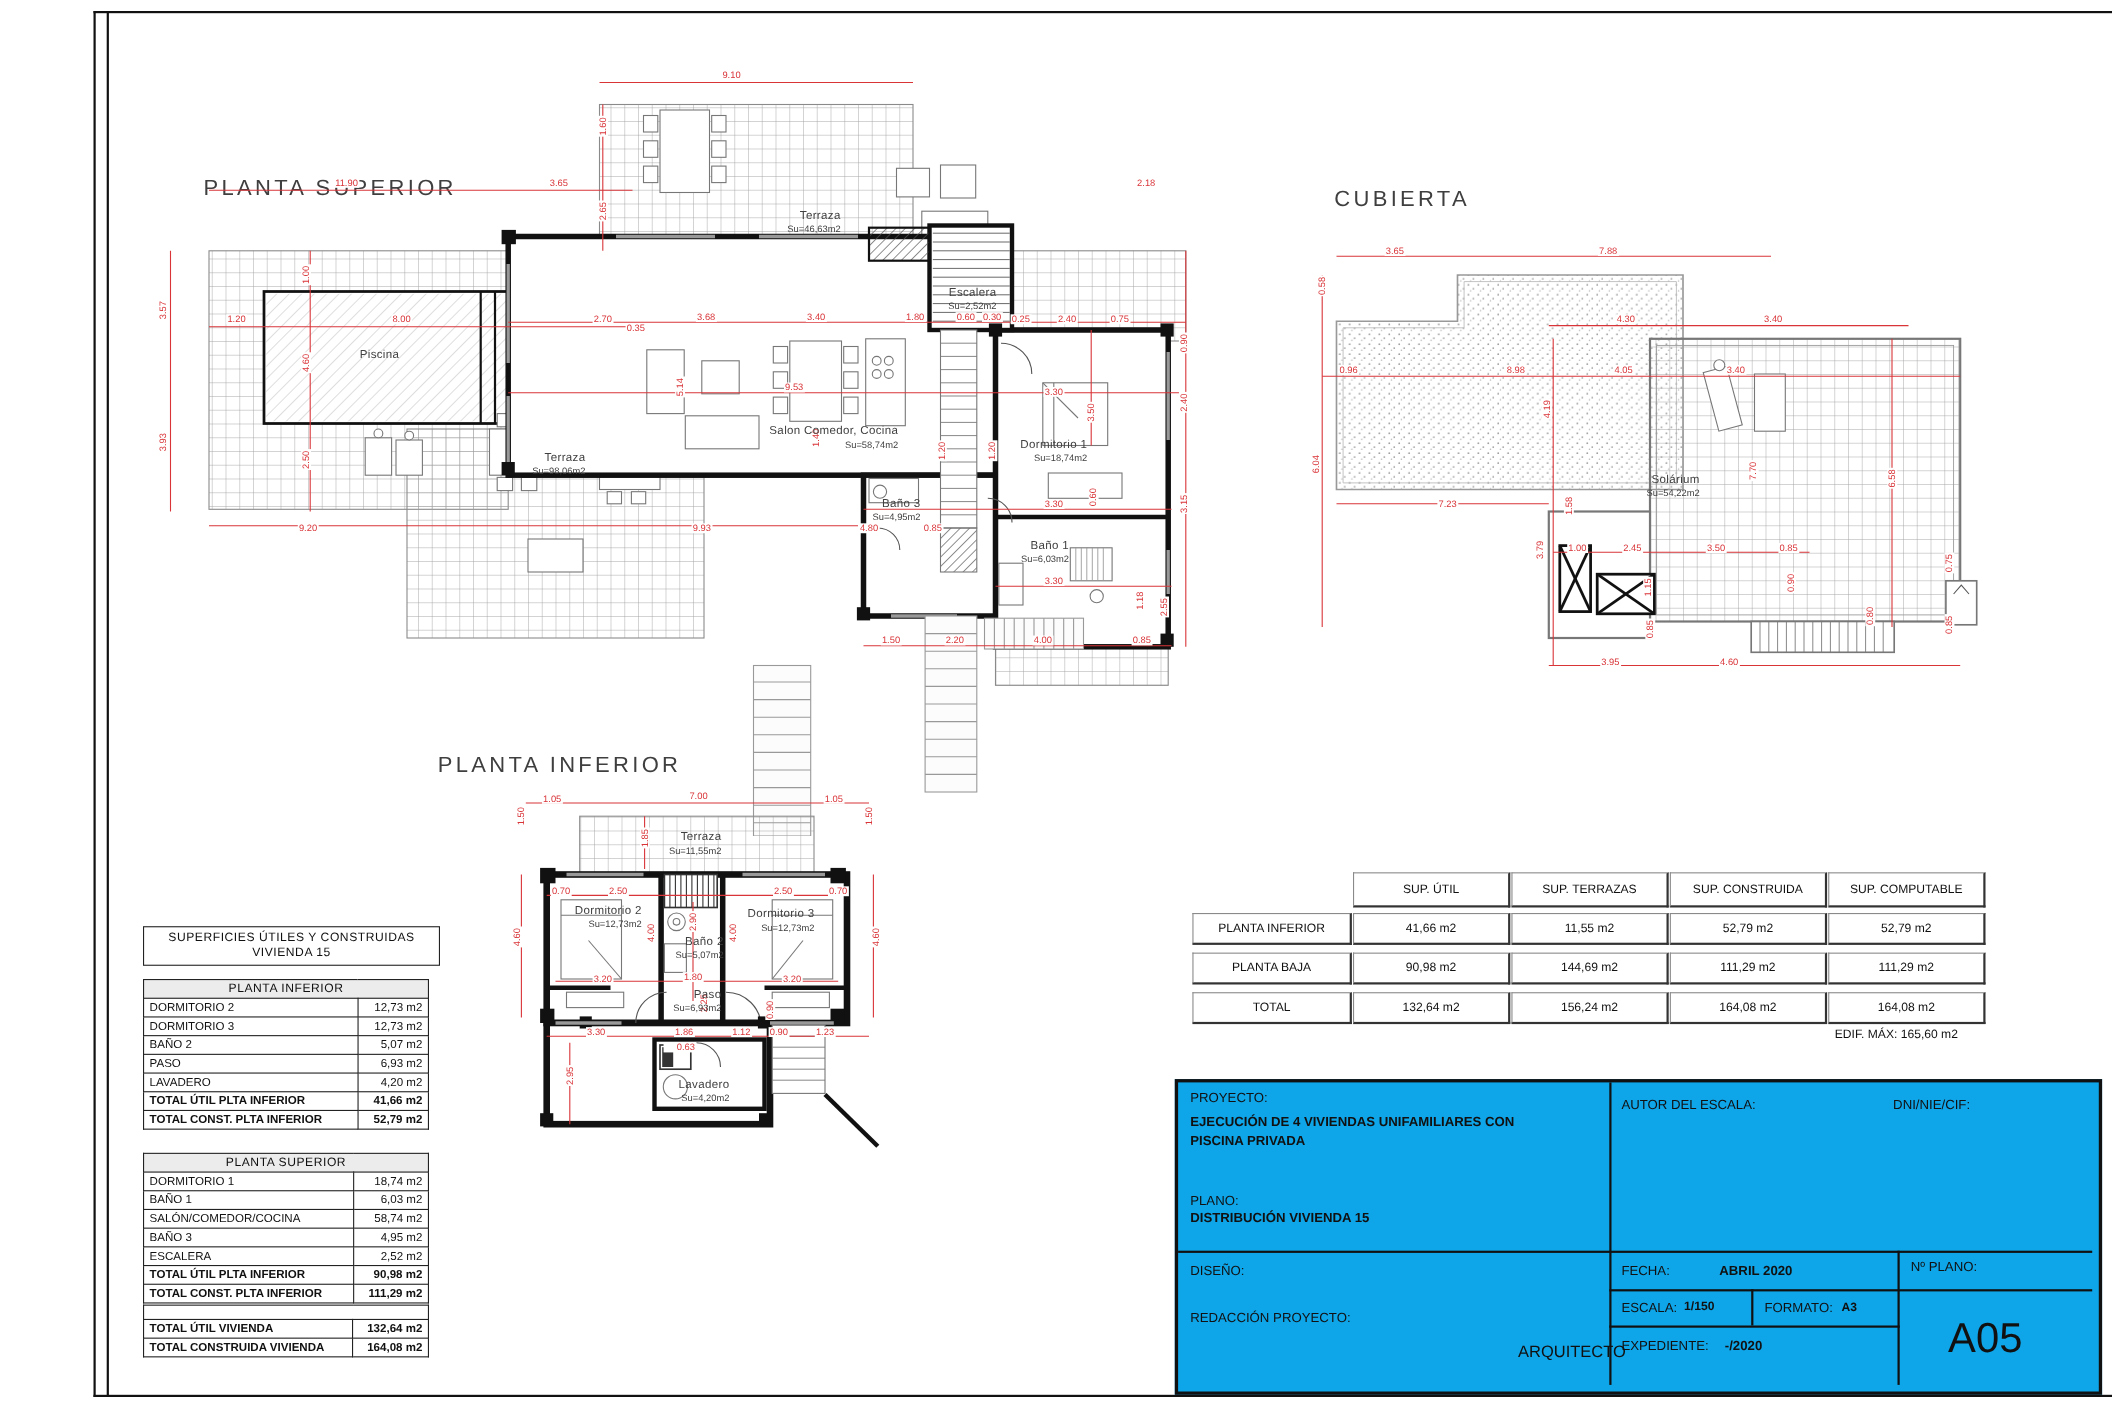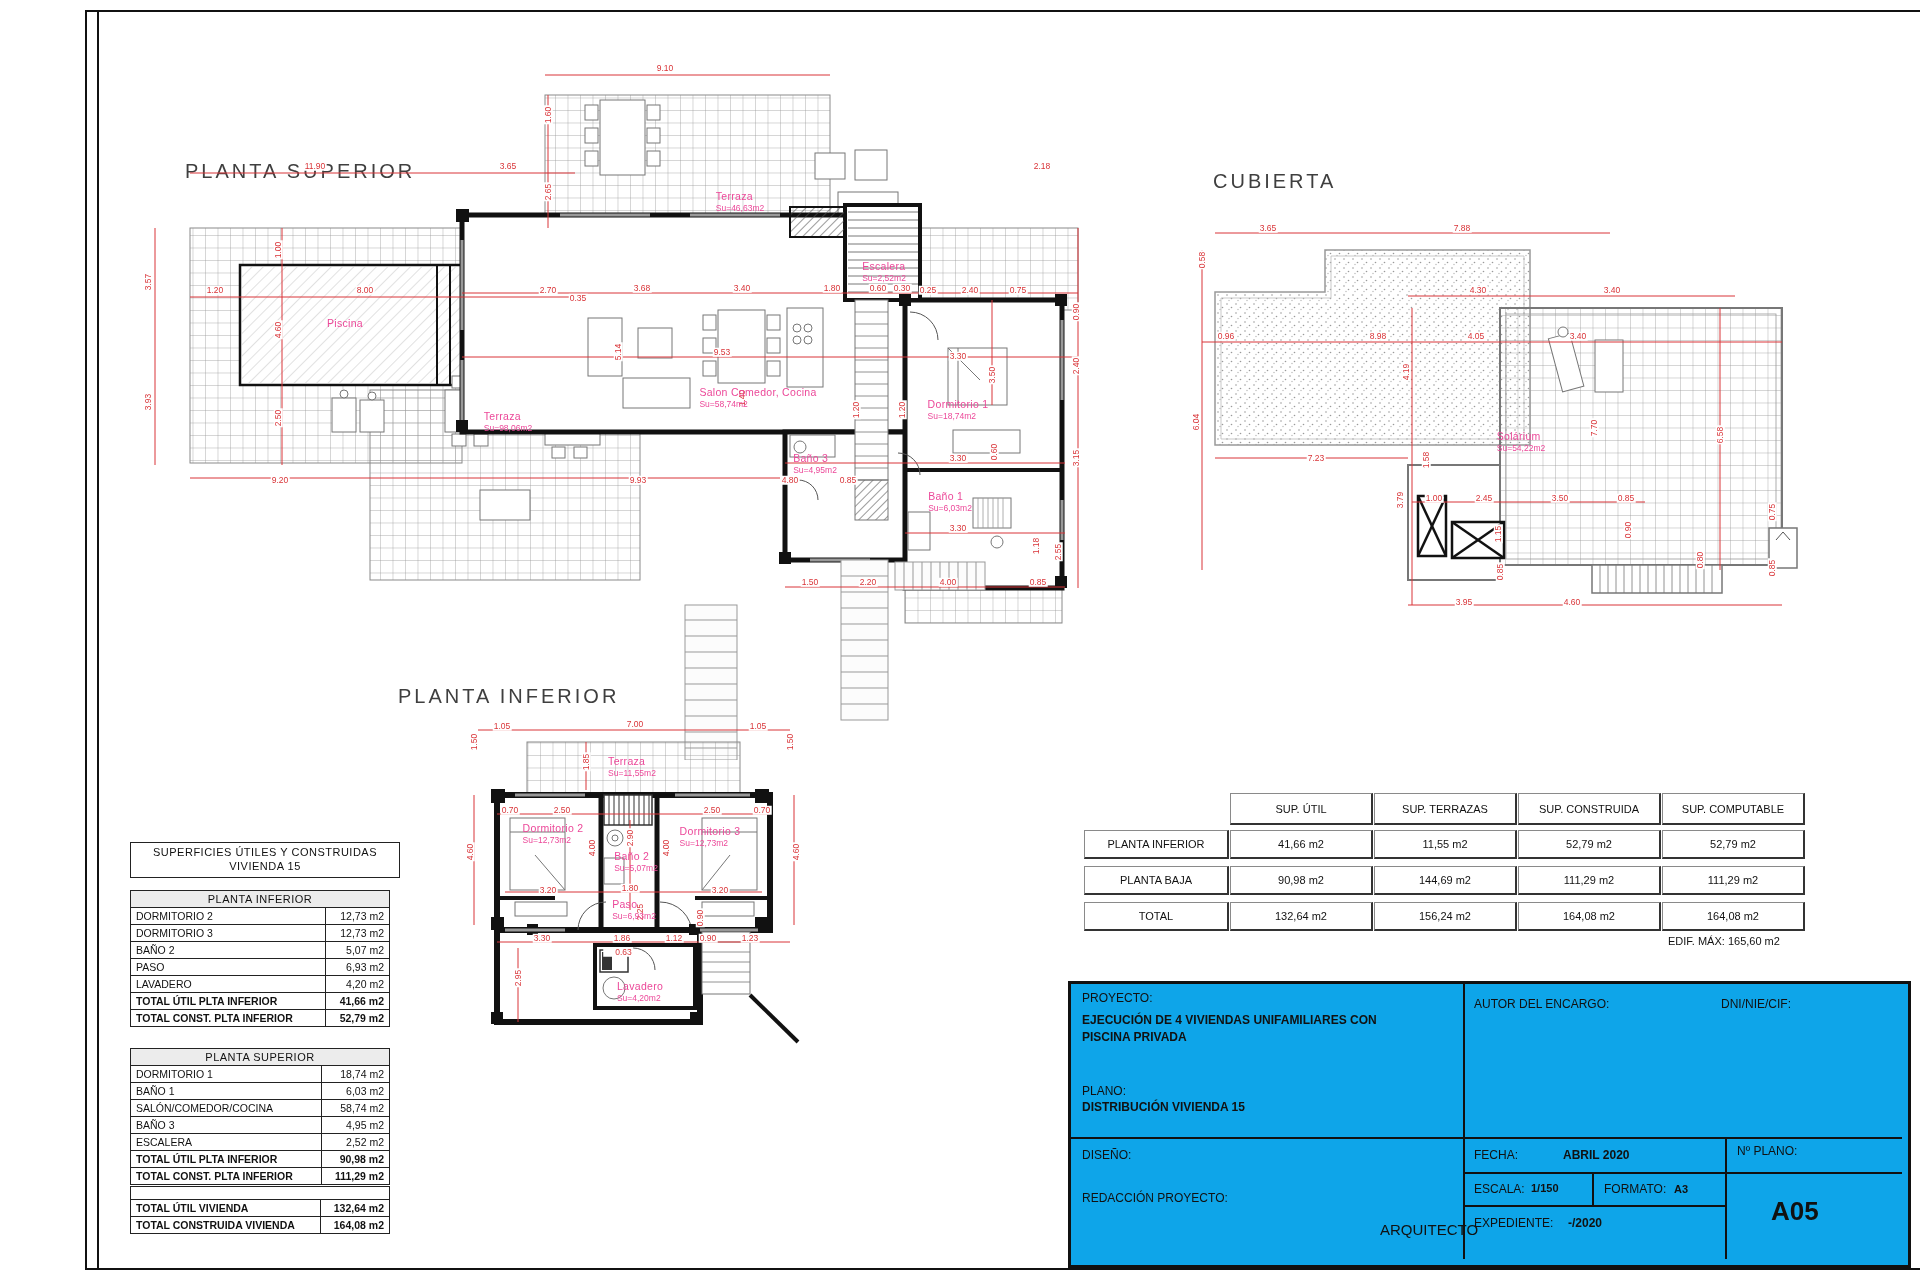--- a/index.html
+++ b/index.html
@@ -6,21 +6,21 @@
     font-family:"Liberation Sans",sans-serif;position:relative;overflow:hidden;color:#111}
   .abs{position:absolute}
   .frame{position:absolute;background:#111}
   
   .plan{position:absolute}
   .plan svg{position:absolute;left:0;top:0}
   .plan-title{position:absolute;font-size:20px;letter-spacing:3px;color:#3f3f3f;white-space:nowrap}
   .dim{position:absolute;font-size:8.5px;line-height:1;color:#d93438;background:#fff;
     padding:0 1px;transform:translate(-50%,-50%);white-space:nowrap;z-index:5}
   .dim.v{transform:translate(-50%,-50%) rotate(-90deg)}
-  .room{position:absolute;transform:translate(-50%,-50%);text-align:left;color:#ec4899;
+  .room{position:absolute;transform:translate(-50%,-50%);text-align:right;color:#404040;
     white-space:nowrap;z-index:6;line-height:1.15}
   .room .rn{font-size:10.5px;letter-spacing:.3px}
   .room .ra{font-size:8.5px;display:block}
   
   .hbox{position:absolute;border:1.5px solid #222;text-align:center;font-size:11px;
     letter-spacing:.5px;padding:3px 0;line-height:1.25;background:#fff}
   table.dt{position:absolute;border-collapse:collapse;width:260px;font-size:10.5px;background:#fff}
   table.dt td{border:1px solid #222;padding:1px 5px;height:14px;white-space:nowrap}
   table.dt td.v{text-align:right}
   table.dt tr.tt td{text-align:center;background:#ececec;letter-spacing:.5px;font-size:11px}
@@ -28,21 +28,21 @@
   table.dt tr.empty td{height:10px}
   
   .scell{position:absolute;border:1px solid #8a8a8a;border-right:2.5px solid #333;
     border-bottom:2.5px solid #333;background:#fff;display:flex;align-items:center;
     justify-content:center;font-size:11px;white-space:nowrap}
   .snote{position:absolute;font-size:11px;white-space:nowrap}
   
   .tb-line{position:absolute;background:#111}
   .tb{position:absolute;font-size:12px;white-space:nowrap}
   .tb.bold{font-weight:bold}
-  .tb.big{font-size:26px;font-weight:bold}
+  .tb.big{font-size:38px;font-weight:normal}
 </style>
 </head>
 <body>
 
 <div class="frame" style="left:85px;top:10px;width:2px;height:1260px"></div>
 <div class="frame" style="left:97px;top:10px;width:2px;height:1260px"></div>
 <div class="frame" style="left:85px;top:10px;width:1835px;height:2px"></div>
 <div class="frame" style="left:85px;top:1268px;width:1835px;height:2px"></div>
 
 <div class="plan" style="left:130px;top:60px;width:980px;height:700px">
@@ -592,21 +592,21 @@
   <div class="tb-line" style="left:654px;top:153px;width:2px;height:122px"></div>
   <div class="tb-line" style="left:392px;top:188px;width:439px;height:2px"></div>
   <div class="tb-line" style="left:392px;top:221px;width:264px;height:2px"></div>
   <div class="tb-line" style="left:521px;top:188px;width:2px;height:33px"></div>
 
   <div class="tb" style="left:11px;top:7px">PROYECTO:</div>
   <div class="tb bold" style="left:11px;top:29px">EJECUCIÓN DE 4 VIVIENDAS UNIFAMILIARES CON</div>
   <div class="tb bold" style="left:11px;top:46px">PISCINA PRIVADA</div>
   <div class="tb" style="left:11px;top:100px">PLANO:</div>
   <div class="tb bold" style="left:11px;top:116px">DISTRIBUCIÓN VIVIENDA 15</div>
-  <div class="tb" style="left:403px;top:13px">AUTOR DEL ENCARGO:</div>
+  <div class="tb" style="left:403px;top:13px">AUTOR DEL ESCALA:</div>
   <div class="tb" style="left:650px;top:13px">DNI/NIE/CIF:</div>
 
   <div class="tb" style="left:11px;top:164px">DISEÑO:</div>
   <div class="tb" style="left:11px;top:207px">REDACCIÓN PROYECTO:</div>
   <div class="tb" style="left:309px;top:237px;font-size:15px">ARQUITECTO</div>
 
   <div class="tb" style="left:403px;top:164px">FECHA:</div>
   <div class="tb bold" style="left:492px;top:164px">ABRIL 2020</div>
   <div class="tb" style="left:403px;top:198px">ESCALA:</div>
   <div class="tb bold" style="left:460px;top:198px;font-size:11px">1/150</div>

